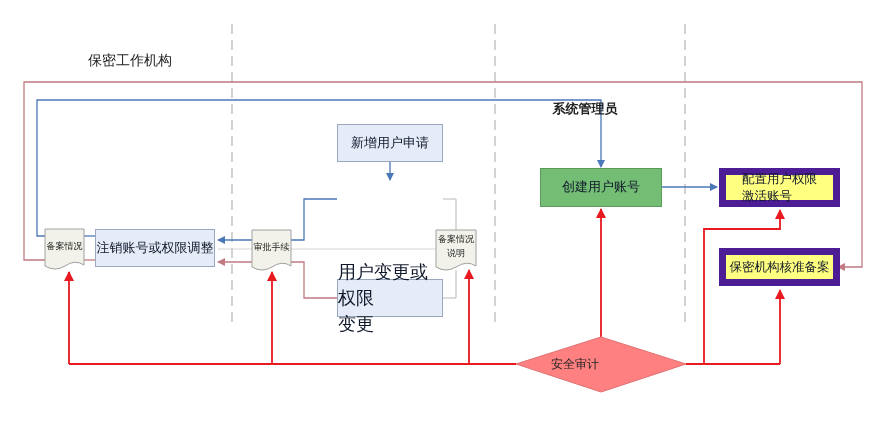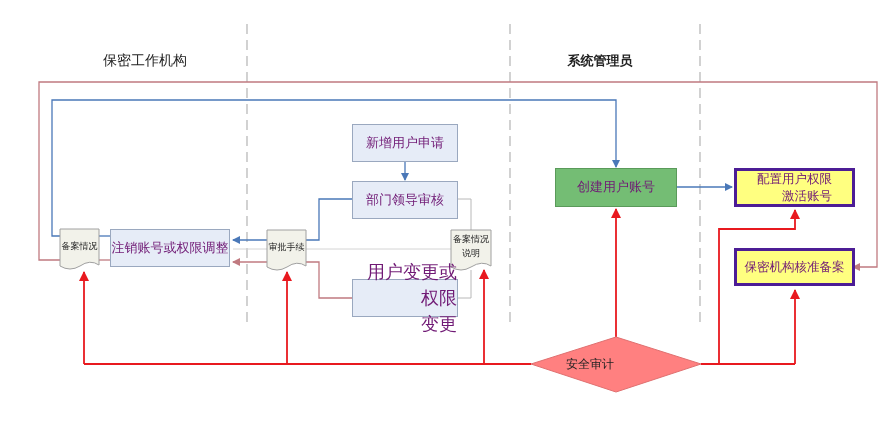--- a/index.html
+++ b/index.html
@@ -1,25 +1,25 @@
 <!DOCTYPE html>
 <html><head>
   <meta charset="utf-8">
   <style>
     html, body { margin:0; padding:0; background:#ffffff; }
     body { width:884px; height:423px; position:relative; overflow:hidden;
            font-family: "DejaVu Serif", "Liberation Serif", serif; }
-    #diagram { position:absolute; left:15px; top:0; width:856px; height:423px; }
+    #diagram { position:absolute; left:0; top:0; width:856px; height:423px; }
     .lane-title { position:absolute; top:52px; font-size:14px; color:#222; text-align:center; white-space:nowrap; }
-    .lane-title.bold { font-weight:bold; font-family:"DejaVu Sans","Liberation Sans",sans-serif; font-size:13px; }
-    .box { position:absolute; display:flex; align-items:center; justify-content:center; text-align:right;
-           font-size:13px; color:#701a75; box-sizing:border-box; line-height:1.45; white-space:pre-line; }
+    .lane-title.bold { font-weight:bold; font-family:"DejaVu Sans","Liberation Sans",sans-serif; font-size:13px;margin-top:48px; }
+    .box { position:absolute; display:flex; align-items:center; justify-content:center; text-align:left;
+           font-size:13px; color:#0f172a; box-sizing:border-box; line-height:1.45; white-space:pre-line; }
     .box.blue { background:#e6ecf7; border:1px solid #9aa8bf; }
     .box.green { background:#74bd74; border:1px solid #5a9a5a; }
-    .box.yellow { background:#ffff80; border:3px solid #4c1d95; }
+    .box.yellow { background:#ffff80; border:7px solid #4c1d95; }
     .doc-label { position:absolute; font-size:9px; color:#222; text-align:center; white-space:pre-line; line-height:1.5; }
     .diamond-label { position:absolute; font-size:12px; color:#222; }
   </style>
 </head>
 <body>
 
 <div id="diagram">
   <svg width="884" height="423" viewBox="0 0 884 423" style="position:absolute;left:0;top:0">
     <defs>
       <marker id="arrBlue" markerWidth="8" markerHeight="8" refX="7" refY="4" orient="auto" markerUnits="userSpaceOnUse">
@@ -73,21 +73,20 @@
     <path fill="#f2f2ea" stroke="#a0a0a0" stroke-width="1" d="M252,230 L291,230 L291,266 Q282,260 272,267 Q262,273 252,267 Z"></path>
     <path fill="#f2f2ea" stroke="#a0a0a0" stroke-width="1" d="M436,230 L476,230 L476,266 Q467,260 456,267 Q446,273 436,267 Z"></path>
 
     <polygon fill="#ff8080" stroke="#e07070" stroke-width="1" points="601,337 686,364 601,392 516,364"></polygon>
   </svg>
 
   <div class="lane-title" style="left:70px;width:120px">保密工作机构</div>
   <div class="lane-title bold" style="left:525px;width:120px">系统管理员</div>
 
   <div class="box blue" style="left:337px;top:124px;width:106px;height:38px">新增用户申请</div>
-  <div class="box blue" style="left:337px;top:181px;width:106px;height:38px">部门领导审核</div>
   <div class="box blue" style="left:337px;top:279px;width:106px;height:38px;font-size:18px">用户变更或权限
 变更</div>
   <div class="box blue" style="left:95px;top:229px;width:120px;height:38px">注销账号或权限调整</div>
   <div class="box green" style="left:540px;top:168px;width:122px;height:39px">创建用户账号</div>
   <div class="box yellow" style="left:719px;top:168px;width:121px;height:39px;font-size:12.5px;line-height:1.3">配置用户权限
 激活账号</div>
   <div class="box yellow" style="left:719px;top:248px;width:121px;height:38px;font-size:12.5px">保密机构核准备案</div>
 
   <div class="doc-label" style="left:45px;top:240px;width:39px">备案情况</div>
   <div class="doc-label" style="left:252px;top:241px;width:39px">审批手续</div>

